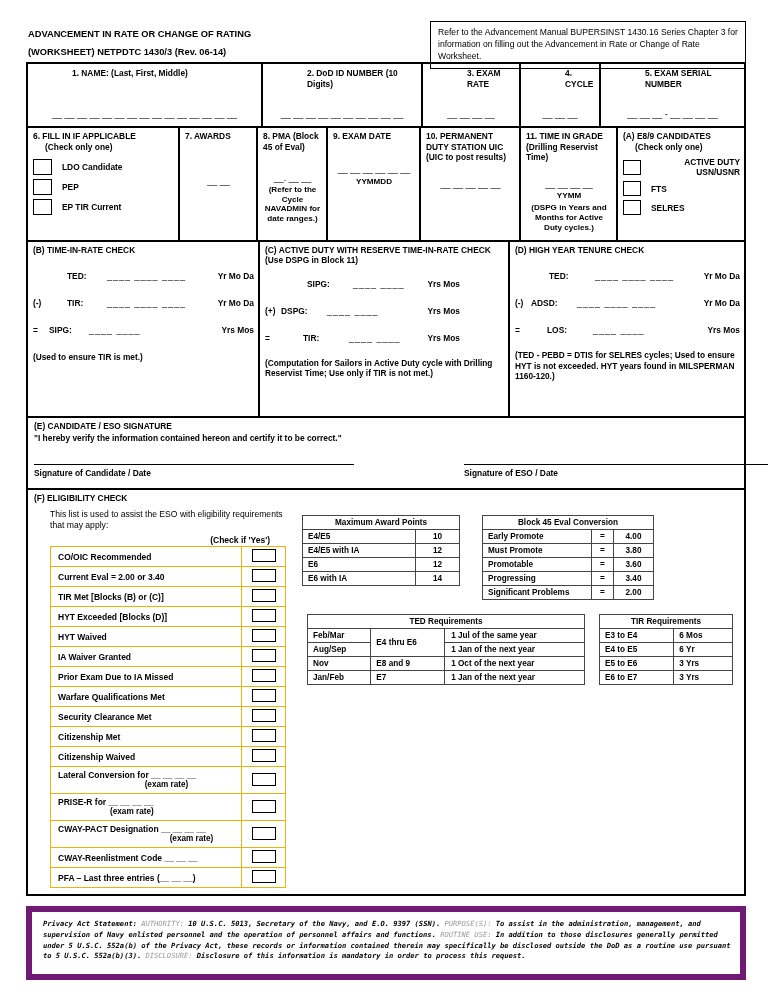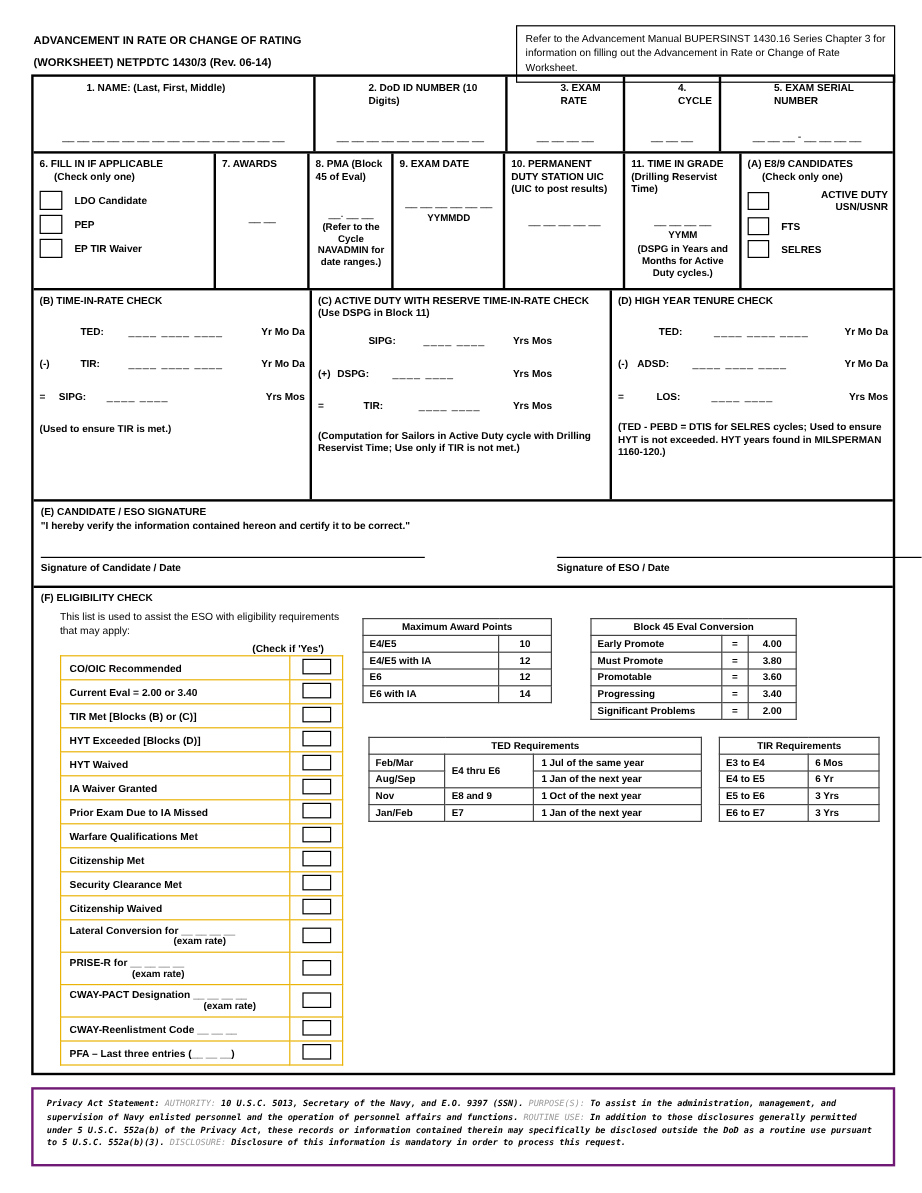--- a/index.html
+++ b/index.html
@@ -153,33 +153,33 @@
     font-size: 8.2px; font-weight: bold;
     padding: 1.5px 5px; line-height: 10px;
     text-align: left;
   }
   table.mini th { text-align: center; font-weight: bold; }
   .t-award { width: 158px; margin-bottom: 14px; }
   .t-award td.num { text-align: center; width: 44px; }
   .t-b45 { width: 172px; }
   .t-b45 td.eq { text-align: center; width: 22px; }
   .t-b45 td.val { text-align: center; width: 40px; }
-  .toprow { display: flex; gap: 32px; }
+  .toprow { display: flex; gap: 22px; }
   .botrow { display: flex; gap: 14px; margin-top: 14px; justify-content: center; }
   .t-ted { width: 278px; }
   .t-ted td { text-align: center; }
   .t-ted td.desc { text-align: left; padding-left: 6px; }
   .t-tir { width: 134px; }
   .t-tir td.v { text-align: left; }
 
   
   .privacy {
     margin: 10px 22px 0 26px;
     width: 720px;
-    border: 2px solid #701a75;
+    border: 6px solid #701a75;
     padding: 7px 9px 12px 11px;
     font-family: "DejaVu Sans Mono", monospace;
     font-size: 7.1px;
     line-height: 10.6px;
     font-weight: bold;
     font-style: italic;
   }
   .privacy .kw { color: #999; font-weight: normal; }
 </style>
 </head>
@@ -229,21 +229,21 @@
           <div class="chkrow">
             <span class="chkbox"></span>
             <span class="chktxt">LDO Candidate</span>
           </div>
           <div class="chkrow">
             <span class="chkbox"></span>
             <span class="chktxt">PEP</span>
           </div>
           <div class="chkrow">
             <span class="chkbox"></span>
-            <span class="chktxt">EP TIR Waiver</span>
+            <span class="chktxt">EP TIR Current</span>
           </div>
         </div>
       </div>
 
       <div class="cell d2">
         <div class="lbl">7.   AWARDS</div>
         <div class="midline" style="margin-top:34px;">__ __</div>
       </div>
 
       <div class="cell d3">
@@ -417,25 +417,25 @@
                 </tr>
                 <tr>
                   <td>Prior Exam Due to IA Missed</td>
                   <td class="box"><span class="ebox"></span></td>
                 </tr>
                 <tr>
                   <td>Warfare Qualifications Met</td>
                   <td class="box"><span class="ebox"></span></td>
                 </tr>
                 <tr>
+                  <td>Security Clearance Met</td>
+                  <td class="box"><span class="ebox"></span></td>
+                </tr>
+                <tr>
                   <td>Citizenship Met</td>
-                  <td class="box"><span class="ebox"></span></td>
-                </tr>
-                <tr>
-                  <td>Security Clearance Met</td>
                   <td class="box"><span class="ebox"></span></td>
                 </tr>
                 <tr>
                   <td>Citizenship Waived</td>
                   <td class="box"><span class="ebox"></span></td>
                 </tr>
                 <tr>
                   <td>
                     <span>Lateral Conversion for __ __ __ __</span>
                     <span class="subnote">(exam rate)</span>

